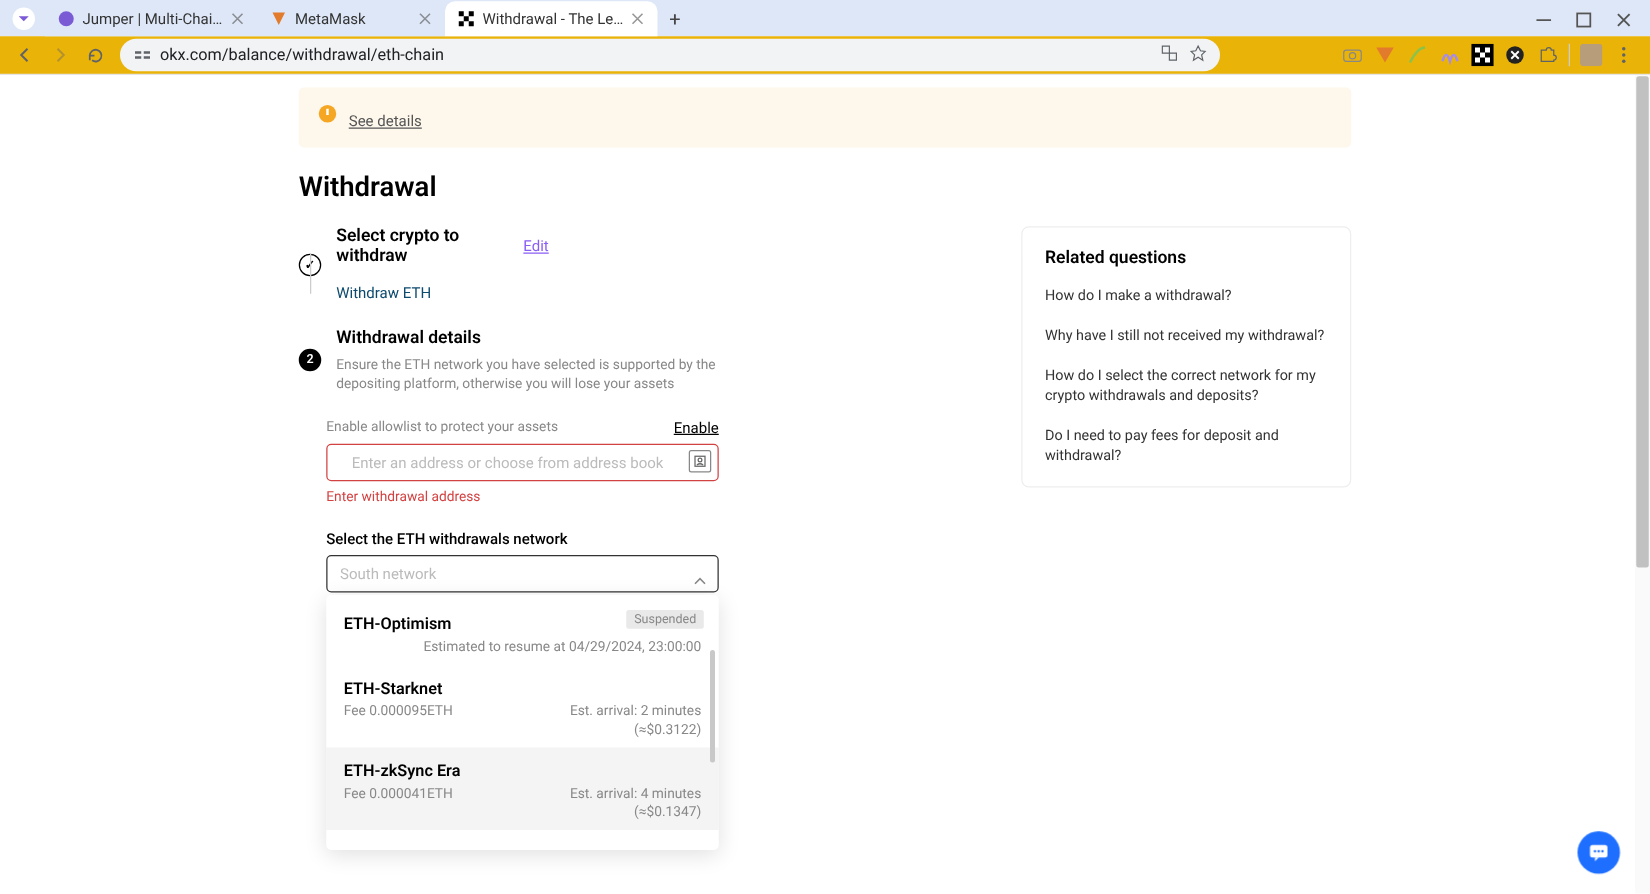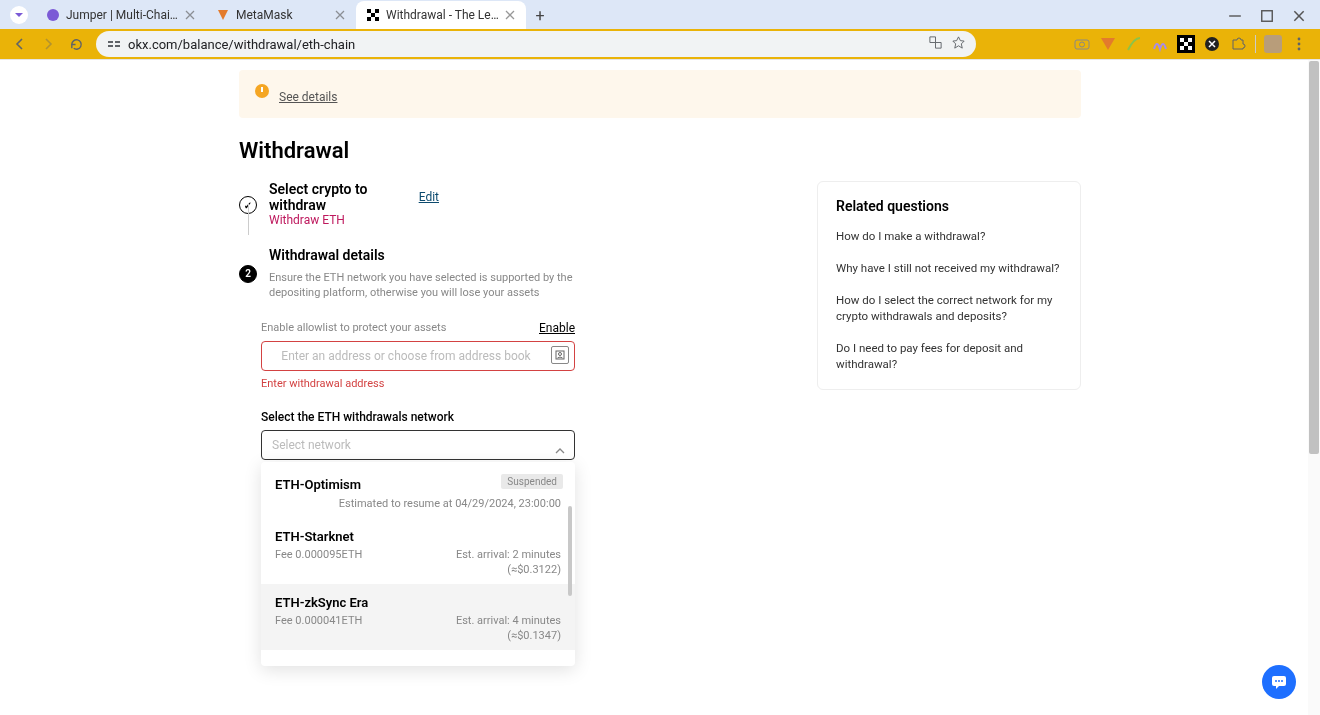--- a/index.html
+++ b/index.html
@@ -44,22 +44,22 @@
 .right-col { flex: 1; }
 
 .step { display: flex; align-items: center; margin-bottom: 4px; }
 .step-badge { width: 18px; height: 18px; border-radius: 50%; border: 1px solid #000; display: flex; align-items: center; justify-content: center; font-size: 10px; font-weight: 600; background:#fff; flex-shrink:0; margin-top:2px; }
 .step-badge.done::before { content:"✓"; font-size:10px; }
 .step-badge.active { background:#000; color:#fff; }
 .step-connector { position: absolute; left: 9px; top: 22px; width: 1px; height: 32px; background: #ccc; }
 .step-content { margin-left: 12px; flex:1; }
 .step-title-row { display: flex; align-items: center; }
 .step-title { font-size: 14px; font-weight: 600; color: #000; }
-.edit-link { margin-left: auto; font-size: 12px; color: #0c4a6e; text-decoration: underline; }
-.step-sub { font-size: 12px; color: #be185d; margin-top: 0; }
+.edit-link { margin-left: auto; font-size: 12px; color: #8b5cf6; text-decoration: underline; }
+.step-sub { font-size: 12px; color: #0c4a6e; margin-top: 14px; }
 .step-desc { font-size: 11px; color: #888; margin-top: 6px; line-height:1.4; }
 
 .step1-wrap { position:relative; margin-bottom: 18px; width: 200px;}
 
 .field-block { margin-top: 20px; width: 314px; margin-left:22px; }
 .field-label { font-size: 12px; color: #000; font-weight: 500; }
 .field-hint-row { display: flex; align-items: center; margin-top: 4px; font-size: 11px;}
 .field-hint { color: #888; }
 .enable-link { margin-left: auto; color: #000; text-decoration: underline; font-size:12px; }
 .input-wrap { position: relative; margin-top: 6px; }
@@ -296,21 +296,21 @@
                 </svg>
             </span>
           </div>
           <div class="error-text">Enter withdrawal address</div>
         </div>
 
         <div class="field-block">
           <div class="field-label">Select the ETH withdrawals network</div>
           <div class="select-wrap">
             <div class="select-box">
-              <span>Select network</span>
+              <span>South network</span>
             </div>
             <span class="chevron">
               <svg viewBox="0 0 10 10">
                   <path d="M1 7 L5 3 L9 7" fill="none" stroke="#888" stroke-width="1.3"></path>
                 </svg>
             </span>
             <div class="dropdown">
               <div class="dd-scroll"></div>
 
               <div class="dd-item suspended">

